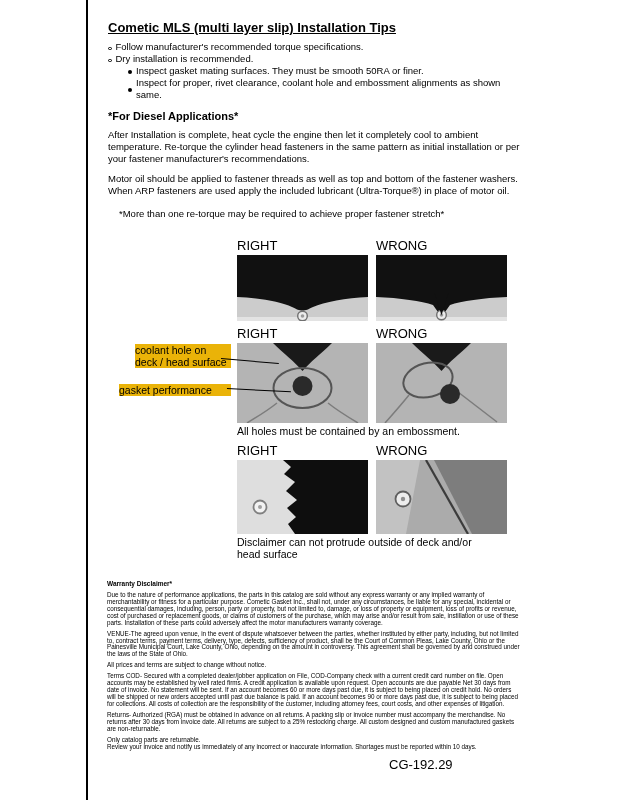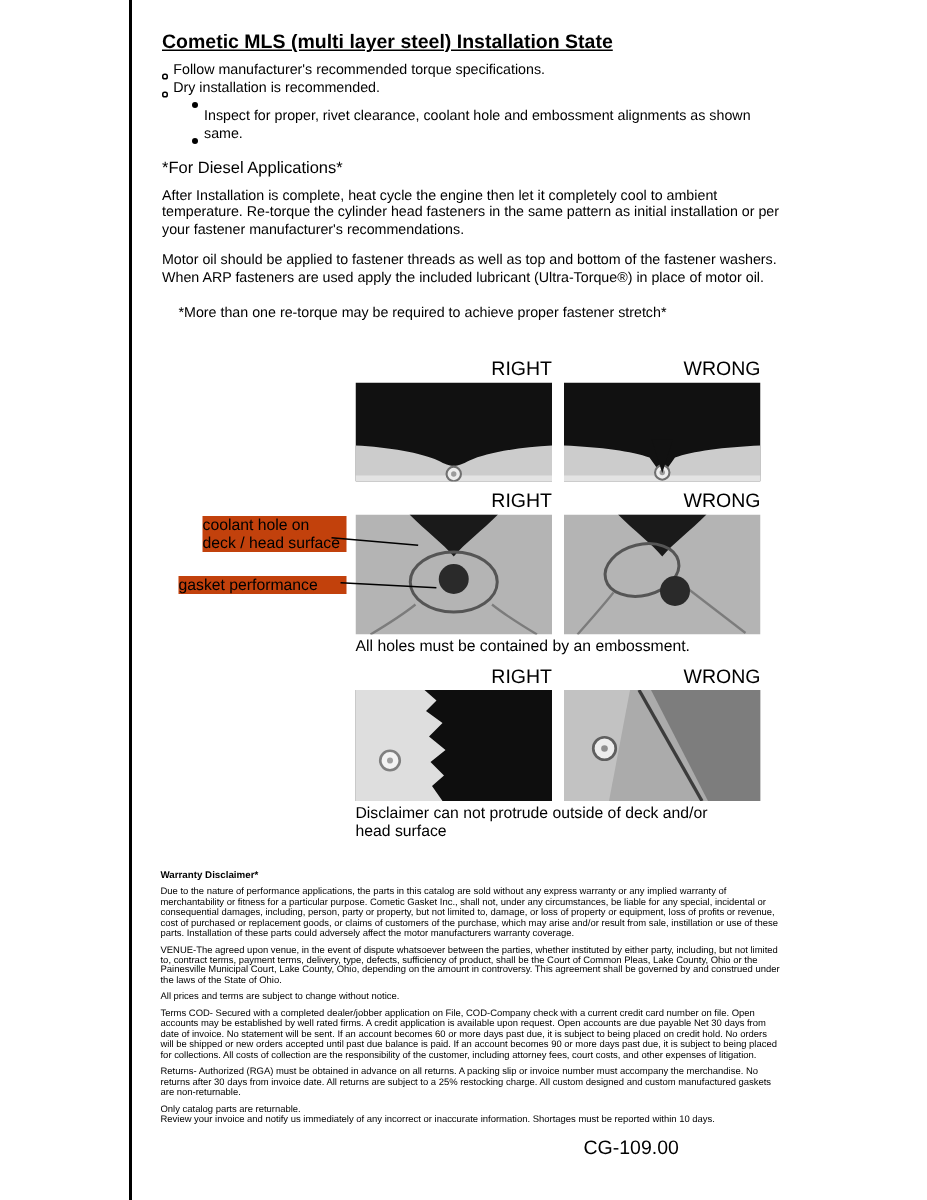--- a/index.html
+++ b/index.html
@@ -3,66 +3,67 @@
 <meta charset="utf-8">
 <style>
   *{box-sizing:border-box}
   html,body{margin:0;padding:0;background:#ffffff}
   .page{position:relative;width:618px;height:800px;background:#ffffff;
         font-family:"Liberation Sans","DejaVu Sans",sans-serif;color:#000;overflow:hidden}
   .left-rule{position:absolute;left:86px;top:0;width:2px;height:800px;background:#000}
 
   .top-block{position:absolute;left:108px;top:20px;width:414px}
   .title{font-size:13px;font-weight:bold;text-decoration:underline;margin:0 0 6px 0}
-  .bullet{display:flex;align-items:flex-end;font-size:9.5px;line-height:1.25;margin:0}
+  .bullet{display:flex;align-items:center;font-size:9.5px;line-height:1.25;margin:0}
   .ring{flex:0 0 auto;width:3.5px;height:3.5px;border:1px solid #000;border-radius:50%;margin:3px 4px 0 0}
   .dot{flex:0 0 auto;width:4px;height:4px;background:#000;border-radius:50%;margin:3px 4px 0 0}
   .sub{margin-left:20px}
-  .diesel-heading{font-size:11px;font-weight:normal;margin:10px 0 7px 0}
+  .diesel-heading{font-size:11px;font-weight:bold;margin:10px 0 7px 0}
   .para{font-size:9.5px;line-height:1.25;margin:0 0 8px 0}
   .note{margin:11px}
 
   .diagrams{position:absolute;left:237px;top:238px;width:270px}
   .diag-row{position:relative;margin-bottom:5px}
   .labels,.imgs{display:flex;gap:8px}
-  .diag-label{width:131px;text-align:right;font-size:13px;height:15px;margin-bottom:2px}
+  .diag-label{width:131px;text-align:left;font-size:13px;height:15px;margin-bottom:2px}
   .imgs svg{display:block}
   .diag-caption{font-size:10.5px;margin-top:2px;line-height:1.2;width:250px}
-  .ann{position:absolute;font-size:10.5px;line-height:1.15;background:#c2410c}
+  .ann{position:absolute;font-size:10.5px;line-height:1.15;background:#eab308}
   .ann-coolant{left:-102px;top:18px;width:96px}
   .ann-emboss{left:-118px;top:58px;width:112px}
   .ann-line{position:absolute;height:1px;background:#000;transform-origin:left center;z-index:3}
   .l1{left:-16px;top:32px;width:58px;transform:rotate(5deg)}
   .l2{left:-10px;top:62px;width:64px;transform:rotate(3deg)}
 
   .legal{position:absolute;left:107px;top:580px;width:414px}
   .legal-heading{font-size:6.5px;font-weight:bold;margin:0 0 5px 0}
   .lp{font-size:6.3px;line-height:1.1;margin:0 0 4px 0}
   .lp.tight{margin-bottom:0}
   .footer-code{position:absolute;left:389px;top:757px;font-size:13px}
 </style>
 </head>
 <body>
 
 <div class="page">
   <div class="left-rule"></div>
 
   <div class="top-block">
-    <h1 class="title">Cometic MLS (multi layer steel) Installation State</h1>
+    <h1 class="title">Cometic MLS (multi layer slip) Installation Tips</h1>
 
     <div class="bullet">
       <span class="ring"></span>
       <span>Follow manufacturer's recommended torque specifications.</span>
     </div>
     <div class="bullet">
       <span class="ring"></span>
       <span>Dry installation is recommended.</span>
     </div>
     <div class="bullet sub">
       <span class="dot"></span>
+      <span>Inspect gasket mating surfaces.  They must be smooth 50RA or finer.</span>
     </div>
     <div class="bullet sub">
       <span class="dot"></span>
       <span>Inspect for proper, rivet clearance, coolant hole and embossment alignments as shown same.</span>
     </div>
 
     <h2 class="diesel-heading">*For Diesel Applications*</h2>
     <p class="para">After Installation is complete, heat cycle the engine then let it completely cool to ambient temperature. Re-torque the cylinder head fasteners in the same pattern as initial installation or per your fastener manufacturer's recommendations.</p>
     <p class="para">Motor oil should be applied to fastener threads as well as top and bottom of the fastener washers. When ARP fasteners are used apply the included lubricant (Ultra-Torque®) in place of motor oil.</p>
     <p class="para note">*More than one re-torque may be required to achieve proper fastener stretch*</p>
@@ -153,14 +154,14 @@
     <div class="legal-heading">Warranty Disclaimer*</div>
     <p class="lp">Due to the nature of performance applications, the parts in this catalog are sold without any express warranty or any implied warranty of merchantability or fitness for a particular purpose.  Cometic Gasket Inc., shall not, under any circumstances, be liable for any special, incidental or consequential damages, including, person, party or property, but not limited to, damage, or loss of property or equipment, loss of profits or revenue, cost of purchased or replacement goods, or claims of customers of the purchase, which may arise and/or result from sale, instillation or use of these parts.  Installation of these parts could adversely affect the motor manufacturers warranty coverage.</p>
     <p class="lp">VENUE-The agreed upon venue, in the event of dispute whatsoever between the parties, whether instituted by either party, including, but not limited to, contract terms, payment terms, delivery, type, defects, sufficiency of product, shall be the Court of Common Pleas, Lake County, Ohio or the Painesville Municipal Court, Lake County, Ohio, depending on the amount in controversy. This agreement shall be governed by and construed under the laws of the State of Ohio.</p>
     <p class="lp">All prices and terms are subject to change without notice.</p>
     <p class="lp">Terms COD- Secured with a completed dealer/jobber application on File, COD-Company check with a current credit card number on file.  Open accounts may be established by well rated firms.  A credit application is available upon request.  Open accounts are due payable Net 30 days from date of invoice.  No statement will be sent.  If an account becomes 60 or more days past due, it is subject to being placed on credit hold.  No orders will be shipped or new orders accepted until past due balance is paid.  If an account becomes 90 or more days past due, it is subject to being placed for collections.  All costs of collection are the responsibility of the customer, including attorney fees, court costs, and other expenses of litigation.</p>
     <p class="lp">Returns- Authorized (RGA) must be obtained in advance on all returns.  A packing slip or invoice number must accompany the merchandise.  No returns after 30 days from invoice date.  All returns are subject to a 25% restocking charge.  All custom designed and custom manufactured gaskets are non-returnable.</p>
     <p class="lp tight">Only catalog parts are returnable.</p>
     <p class="lp">Review your invoice and notify us immediately of any incorrect or inaccurate information.  Shortages must be reported within 10 days.</p>
   </div>
 
-  <div class="footer-code">CG-109.00</div>
+  <div class="footer-code">CG-192.29</div>
 </div>
 
 </body></html>

